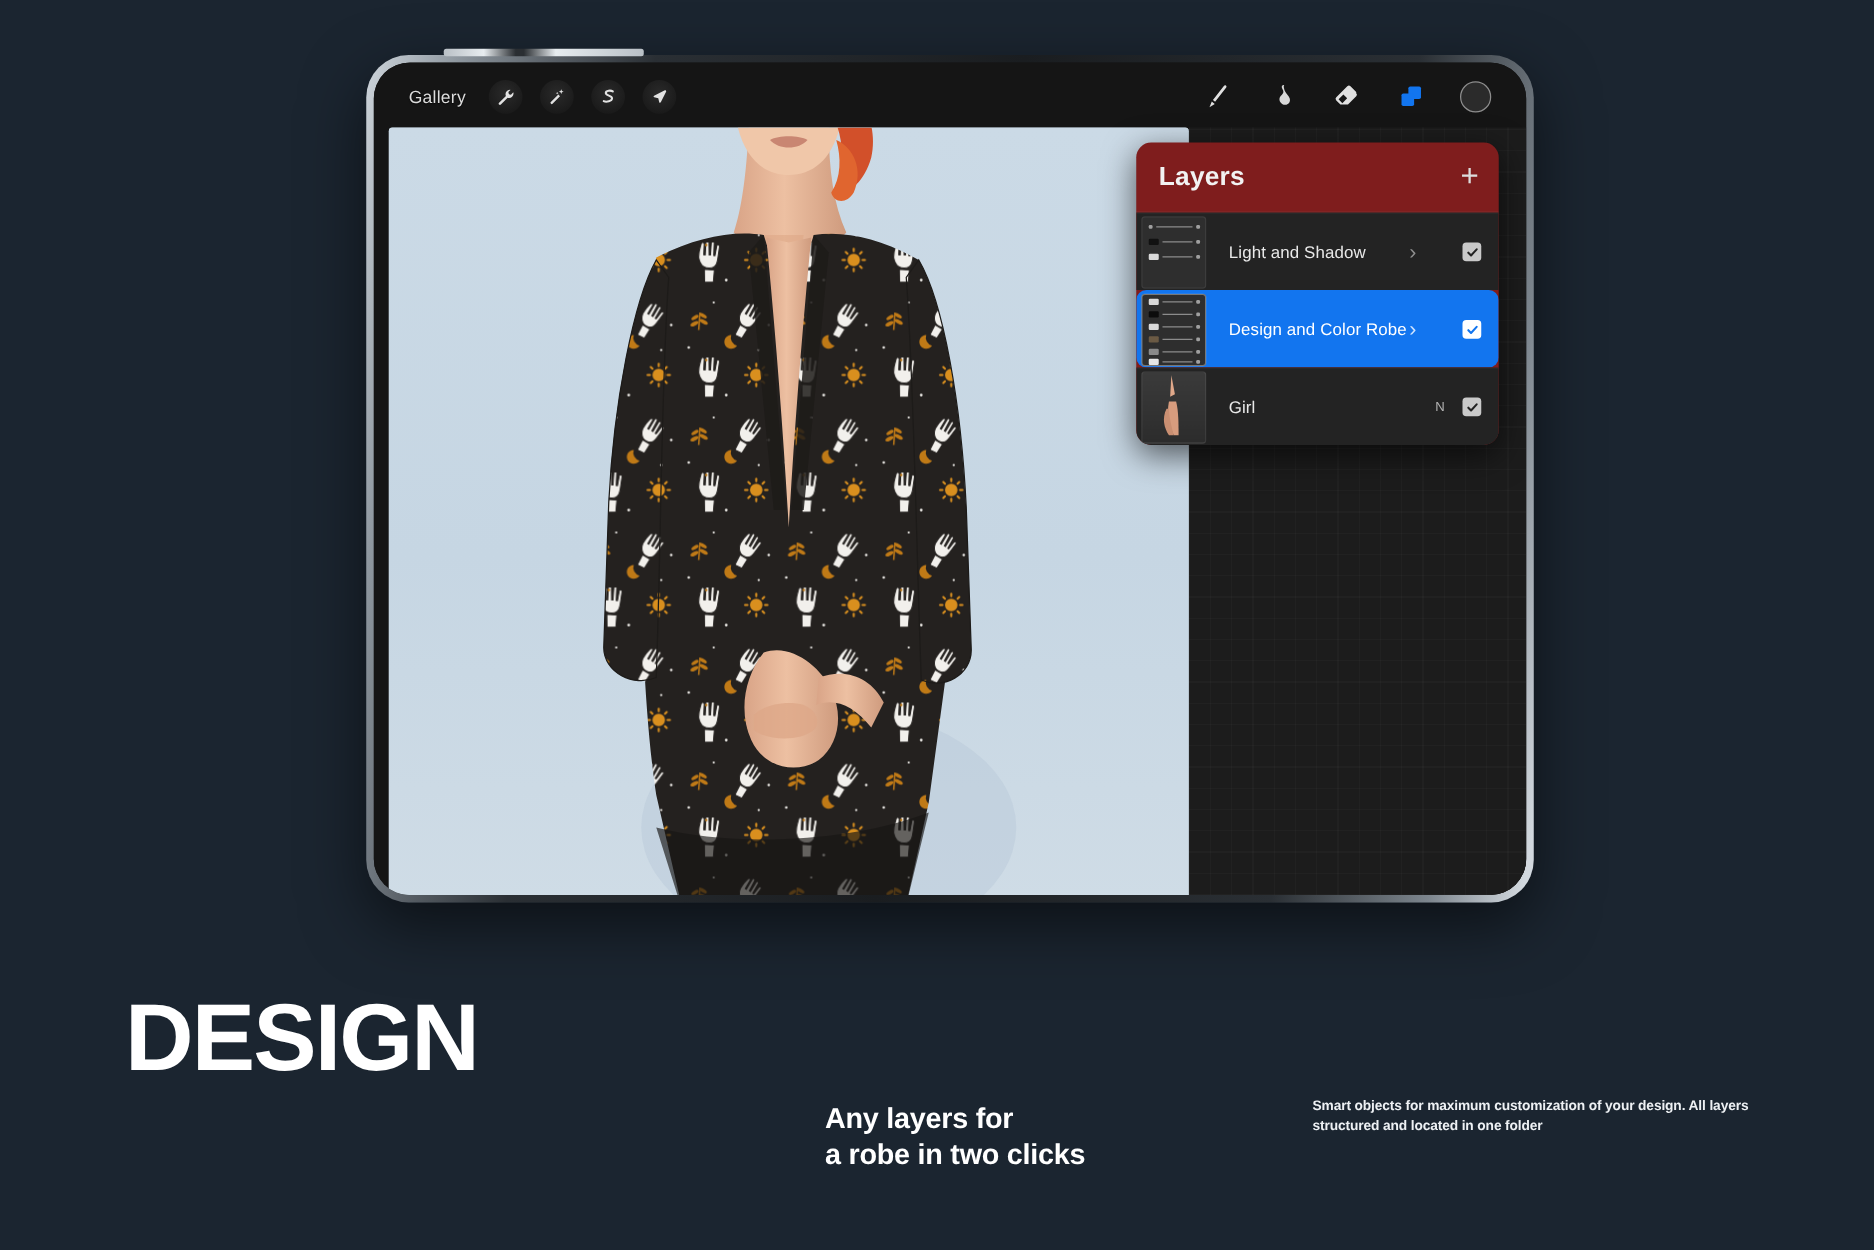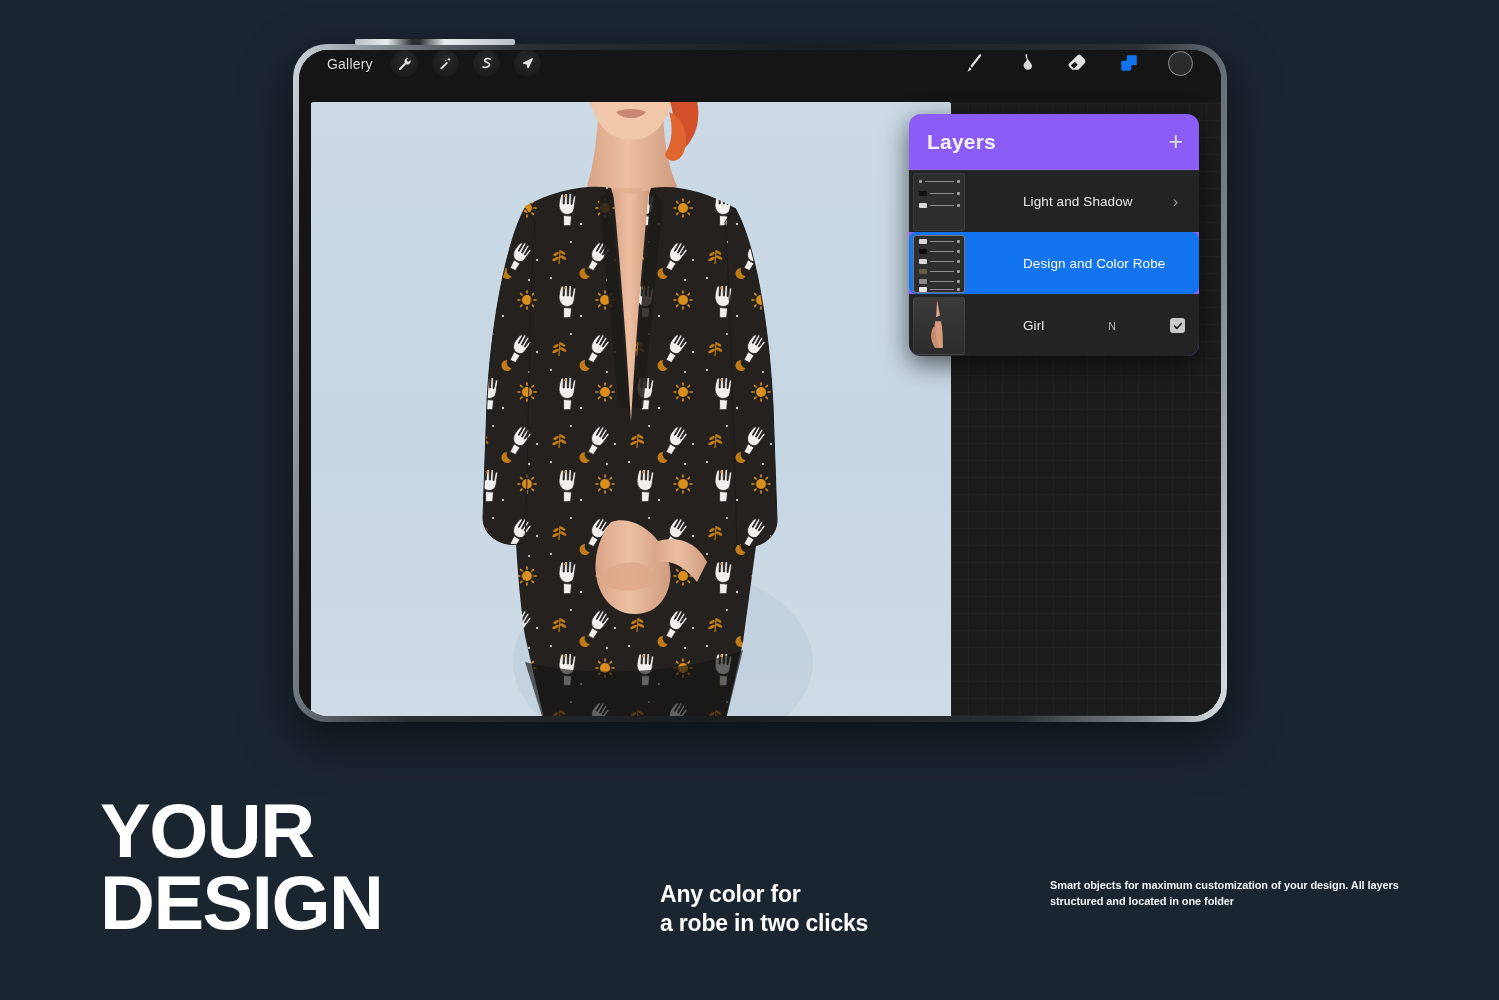--- a/index.html
+++ b/index.html
@@ -37,21 +37,21 @@
     border-radius:50%;
     background:radial-gradient(circle at 35% 35%,#3a4a6a,#10131c 70%);
     box-shadow:0 0 3px rgba(80,110,180,.5);
   }
 
   
   #ui { position:absolute; inset:0; background:#151515; }
 
   #topbar {
     position:absolute; left:0; top:0; right:0; height:54px;
-    display:flex; align-items:flex-start;
+    display:flex; align-items:center;
     padding:0 22px 0 24px;
   }
   #topbar-left { display:flex; align-items:center; gap:14px; }
   .gallery-btn {
     color:#dcdcdc; font-size:14px; letter-spacing:.2px;
     padding:3px 4px; cursor:pointer;
     text-shadow:0 1px 1px rgba(0,0,0,.7);
   }
   .tool-round {
     width:27px; height:27px; border-radius:50%;
@@ -95,40 +95,39 @@
       #1c1c1c;
   }
 
   
   #figure { position:absolute; left:0; top:0; width:100%; height:100%; }
 
   
   #layers-panel {
     position:absolute; right:22px; top:64px;
     width:290px;
-    background:#8b5cf6;
+    background:#7f1d1d;
     border-radius:12px;
     box-shadow:0 8px 26px rgba(0,0,0,.6);
     overflow:hidden;
   }
   #layers-head {
     height:56px; display:flex; align-items:center;
     padding:0 16px 0 18px;
     border-bottom:1px solid rgba(255,255,255,.05);
   }
   #layers-title { color:#f2f2f2; font-size:21px; font-weight:bold; letter-spacing:.2px; }
   #layers-add { margin-left:auto; color:#dcdcdc; font-size:25px; line-height:1; font-weight:300; cursor:pointer; }
 
   .layer-row {
     height:62px; display:flex; align-items:center;
     background:#232323;
     border-top:1px solid rgba(255,255,255,.045);
     cursor:pointer;
     position:relative;
-    gap:40px;
   }
   .layer-row.selected { background:#1275ef; border-radius:8px; border-top-color:transparent; }
   .layer-thumb {
     width:52px; height:58px; margin-left:4px;
     border-radius:3px;
     background:#2e2e2e;
     flex:0 0 auto;
     overflow:hidden;
     position:relative;
     border:1px solid rgba(255,255,255,.07);
@@ -453,22 +452,21 @@
         </div>
 
 
       </div>
 
     </div>
   </div>
 </div>
 
 <div id="headline">
-  <div>YOUR</div>
   <div>DESIGN</div>
 </div>
 
 <div id="tagline">
-  <div>Any color for</div>
+  <div>Any layers for</div>
   <div>a robe in two clicks</div>
 </div>
 
 <div id="bodycopy">Smart objects for maximum customization of your design. All layers structured and located in one folder</div>
 
 </body></html>

